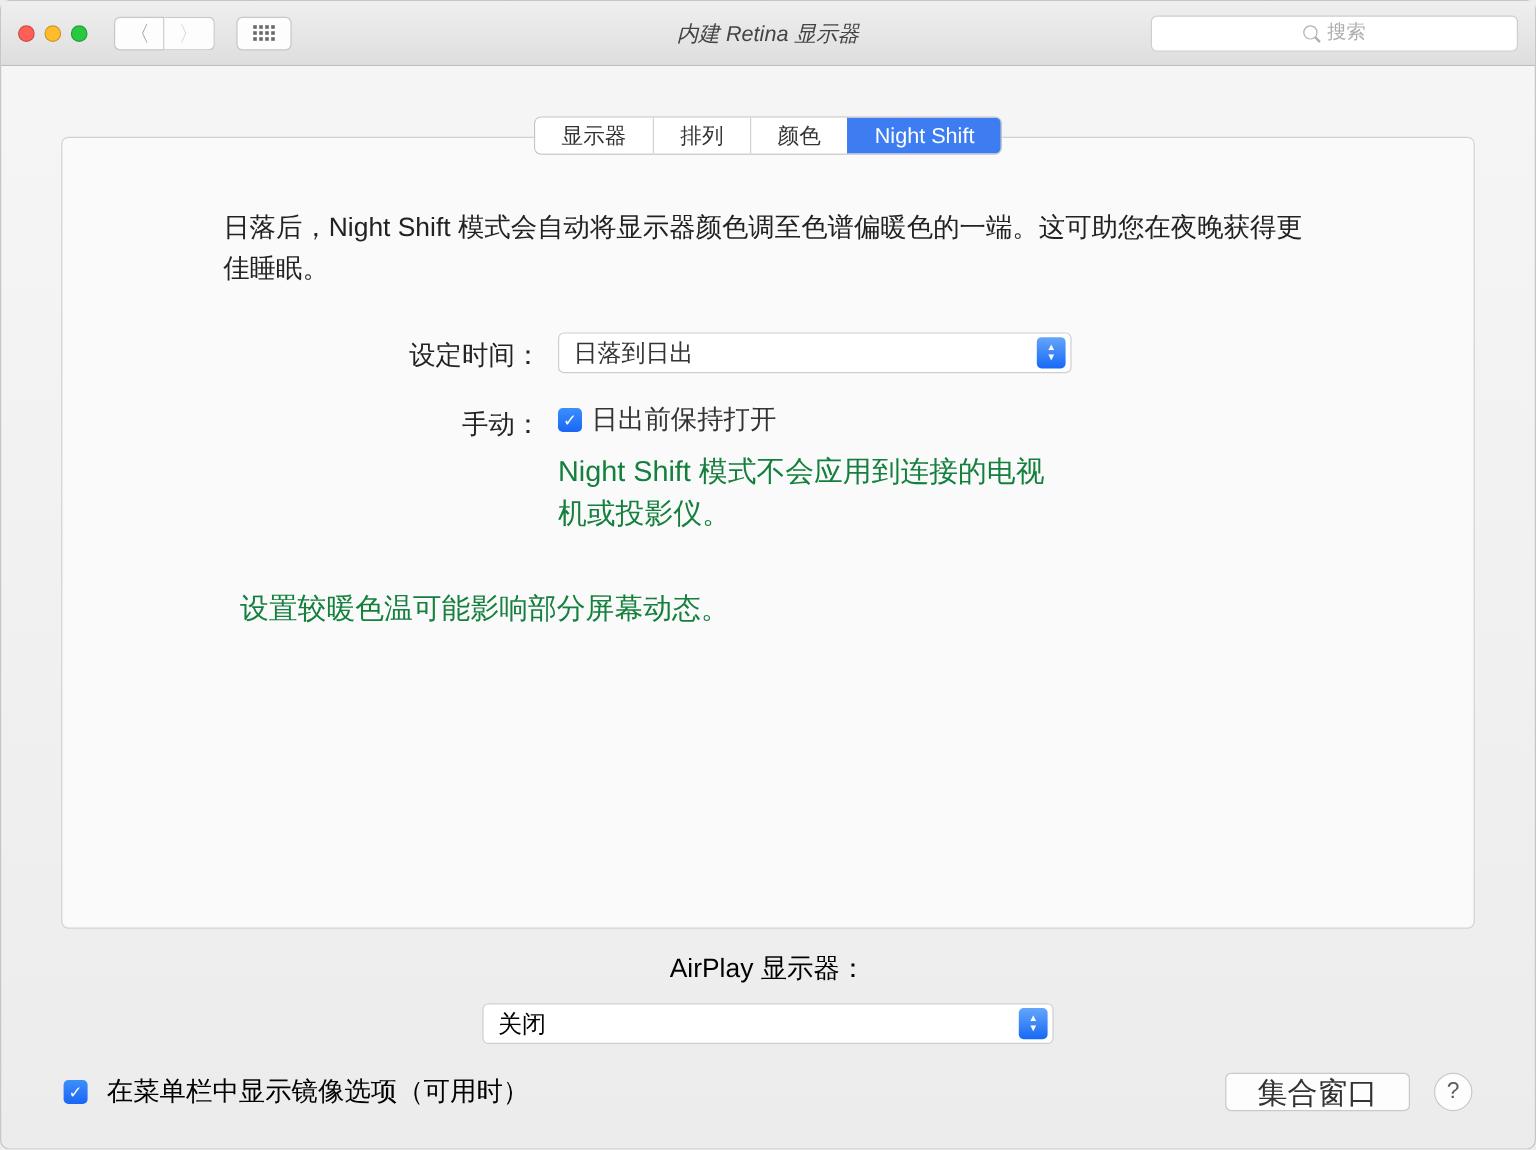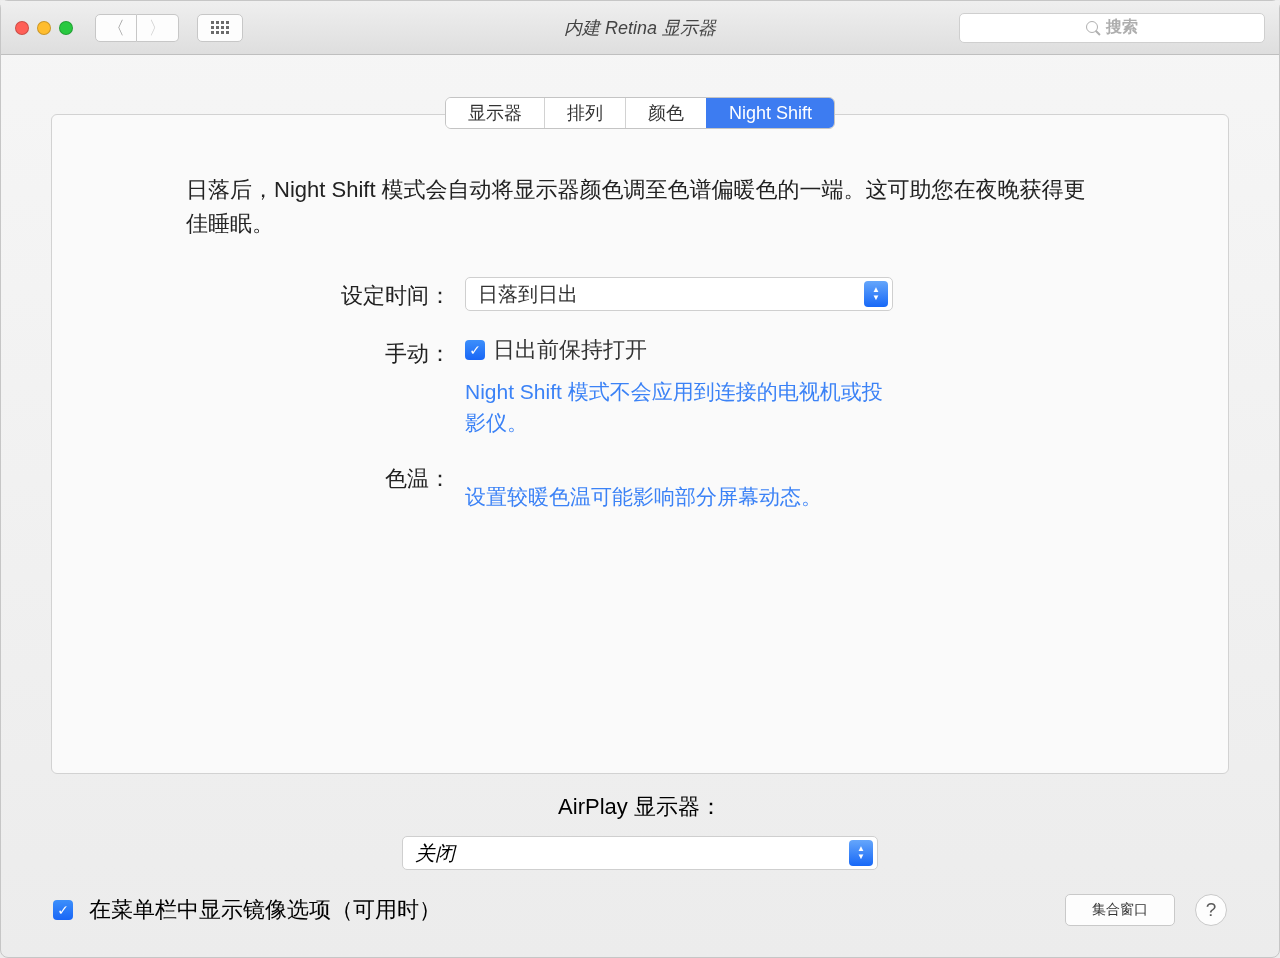--- a/index.html
+++ b/index.html
@@ -43,21 +43,21 @@
       gap: 2px;
     }
     .grid-icon span { background: #6a6a6a; width: 3px; height: 3px; }
     .title-text {
       position: absolute; left: 0; right: 0; text-align: center;
       font-size: 18px; color: #444; font-weight: 400; pointer-events: none; font-style: italic;
     }
     .search-wrap {
       margin-left: auto; width: 306px; height: 30px; border: 1px solid #cfcfcf;
       border-radius: 5px; background: #fff; display: flex; align-items: center; justify-content: center;
-      color: #adadad; gap: 6px; font-weight: bold;
+      color: #adadad; gap: 6px;
     }
     .mag { width: 14px; height: 14px; display: inline-block; position: relative; }
     .mag::before {
       content: ""; position: absolute; width: 10px; height: 10px; border: 1.5px solid #b0b0b0;
       border-radius: 50%; left: 0; top: 0;
     }
     .mag::after {
       content: ""; position: absolute; width: 6px; height: 1.5px; background: #b0b0b0;
       transform: rotate(45deg); left: 9px; top: 11px;
     }
@@ -94,21 +94,21 @@
       color: #fff; font-size: 8px;
     }
     .stepper-up, .stepper-down { line-height: 8px; }
     
     .checkbox {
       width: 20px; height: 20px; border-radius: 4px; background: linear-gradient(#3c8ffb, #1966f6);
       display: inline-flex; align-items: center; justify-content: center; color: #fff;
       font-size: 14px; margin-right: 8px; flex-shrink: 0; vertical-align: -3px;
     }
     .check-label-row { display: flex; align-items: center; }
-    .note { font-size: 21px; color: #3b82f6; margin-top: 12px; line-height: 1.45; max-width: 420px; }
+    .note { font-size: 24px; color: #15803d; margin-top: 12px; line-height: 1.45; max-width: 420px; }
     
     .slider-wrap { width: 410px; margin-top: 6px; }
     .slider-track { position: relative; height: 6px; background: #d9d9d9; border-radius: 3px;
       border: 1px solid #d0d0d0; }
     .slider-track::before, .slider-track::after {
       content: ""; position: absolute; width: 2px; height: 12px; background: #c0c0c0; top: -4px;
     }
     .slider-track::before { left: 0; }
     .slider-track::after { right: 0; }
     .slider-thumb {
@@ -116,28 +116,28 @@
       width: 24px; height: 28px; background: #fff;
       border: 1px solid #c8c8c8; border-radius: 5px 5px 50% 50%;
       box-shadow: 0 1px 2px rgba(0,0,0,.15);
     }
     .slider-labels { display: flex; justify-content: space-between; font-size: 19px; color: #555; margin-top: 14px; }
     
     .airplay-row {
       display: flex; align-items: center; margin-top: 18px; padding: 0 2px;
       font-size: 22px; gap: 14px; flex-direction: column;
     }
-    .airplay-popup { width: 476px; font-style: italic; }
+    .airplay-popup { width: 476px; }
     .bottom-row {
       display: flex; align-items: center; margin-top: 24px; padding: 0 2px 20px 2px;
       font-size: 22px; gap: 8px;
     }
     .gather-btn {
       margin-left: auto; border: 1px solid #c9c9c9; background: #fdfdfd;
-      border-radius: 5px; height: 32px; padding: 0 26px; font-size: 14px; color: #333;
+      border-radius: 5px; height: 32px; padding: 0 26px; font-size: 25px; color: #333;
       display: flex; align-items: center;
     }
     .help-btn {
       width: 32px; height: 32px; border-radius: 50%; border: 1px solid #c9c9c9;
       background: #fdfdfd; color: #5a5a5a; font-size: 19px; margin-left: 12px;
       display: flex; align-items: center; justify-content: center;
     }
   </style>
 </head>
 <body>
@@ -212,21 +212,20 @@
         <div class="row-content">
           <div class="check-label-row">
             <span class="checkbox">✓</span>
             <span>日出前保持打开</span>
           </div>
           <div class="note">Night Shift 模式不会应用到连接的电视机或投影仪。</div>
         </div>
       </div>
 
       <div class="row" style="margin-top:22px;">
-        <div class="row-label">色温：</div>
         <div class="row-content">
           <div class="note" style="margin-top:22px;">设置较暖色温可能影响部分屏幕动态。</div>
         </div>
       </div>
     </div>
 
     <div class="airplay-row">
       <span>AirPlay 显示器：</span>
       <div class="popup airplay-popup">
         <span>关闭</span>

